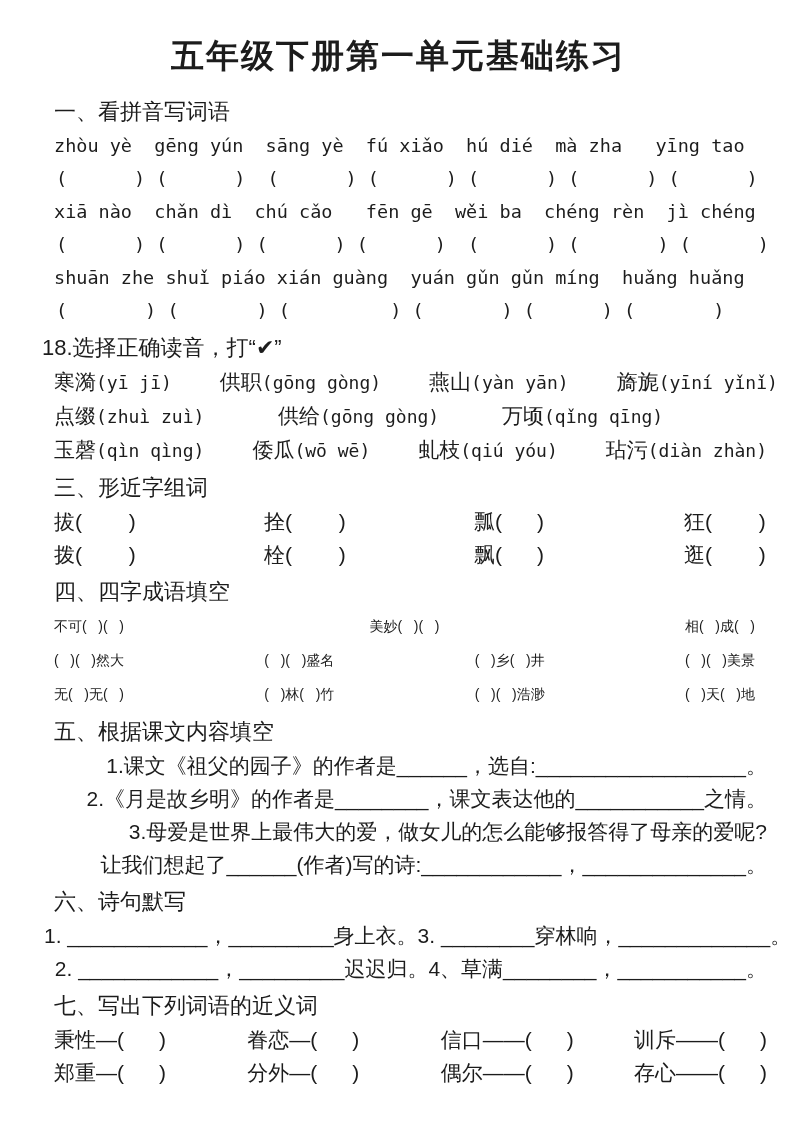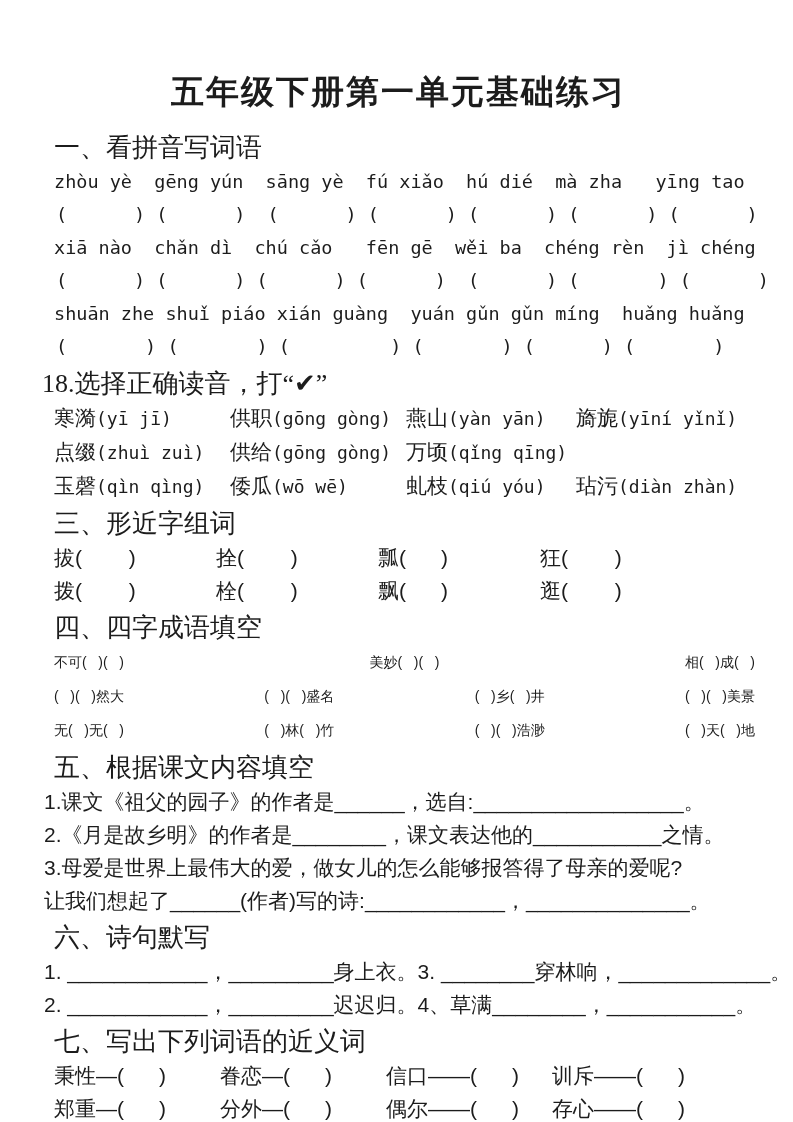--- a/index.html
+++ b/index.html
@@ -3,35 +3,34 @@
 <meta charset="utf-8">
 <style>
   html,body{margin:0;padding:0;}
   body{
     width:793px;height:1122px;
     background:#ffffff;
     color:#1c1c1c;
     font-family:"Liberation Sans","DejaVu Sans",sans-serif;
     overflow:hidden;
   }
-  .page{padding:47px 26px 0 30px;box-sizing:border-box;width:793px;height:954px;margin-top:19px;}
+  .page{padding:30px 26px 0 30px;box-sizing:border-box;width:793px;height:954px;}
   .title{
     text-align:center;
     font-size:33px;
     font-weight:bold;
     letter-spacing:2px;
     margin:4px 0 16px 0;
   }
   .sec-header{
-    font-size:26px;
+    font-size:22px;
     line-height:34px;
     padding-left:24px;
     margin-top:4px;
     white-space:pre;
-    font-family:Liberation Serif, serif;
   }
   .sec-header.flush{padding-left:12px;}
   .row{
     font-size:21px;
     line-height:33px;
     padding-left:24px;
     white-space:pre;
   }
   .pinyin{
     font-family:"DejaVu Sans Mono","Liberation Mono",monospace;
@@ -44,40 +43,41 @@
     line-height:33px;
     padding-left:26px;
   }
   .flexrow{
     display:flex;
     align-items:baseline;
     padding-left:24px;
     line-height:33px;
     font-size:21px;
     white-space:pre;
+    gap:48px;
   }
   .s2item{width:176px;display:inline-block;white-space:pre;}
   .s2item:nth-child(3){width:170px;}
   .s2item:last-child{width:auto;}
   .s2item .hz{font-size:21px;}
   .s2item .py{font-family:"DejaVu Sans Mono","Liberation Mono",monospace;font-size:18px;}
   .s3item{width:162px;display:inline-block;white-space:pre;}
   .s3item:last-child{width:auto;}
   .s4row{
     display:flex;
     justify-content:space-between;
     padding-left:24px;
     padding-right:12px;
     line-height:34px;
     font-size:14px;
     white-space:pre;
   }
   .s7item{width:166px;display:inline-block;white-space:pre;}
   .s7item:last-child{width:auto;text-align:right;}
-  .numline{padding-left:14px;}
+  .numline{padding-left:14px;text-align:right;}
 </style>
 </head>
 <body>
 
 <div class="page">
 
   <div class="title">五年级下册第一单元基础练习</div>
 
   <div class="sec-header">一、看拼音写词语</div>
   <div class="row pinyin">zhòu yè  gēng yún  sāng yè  fú xiǎo  hú dié  mà zha   yīng tao</div>

